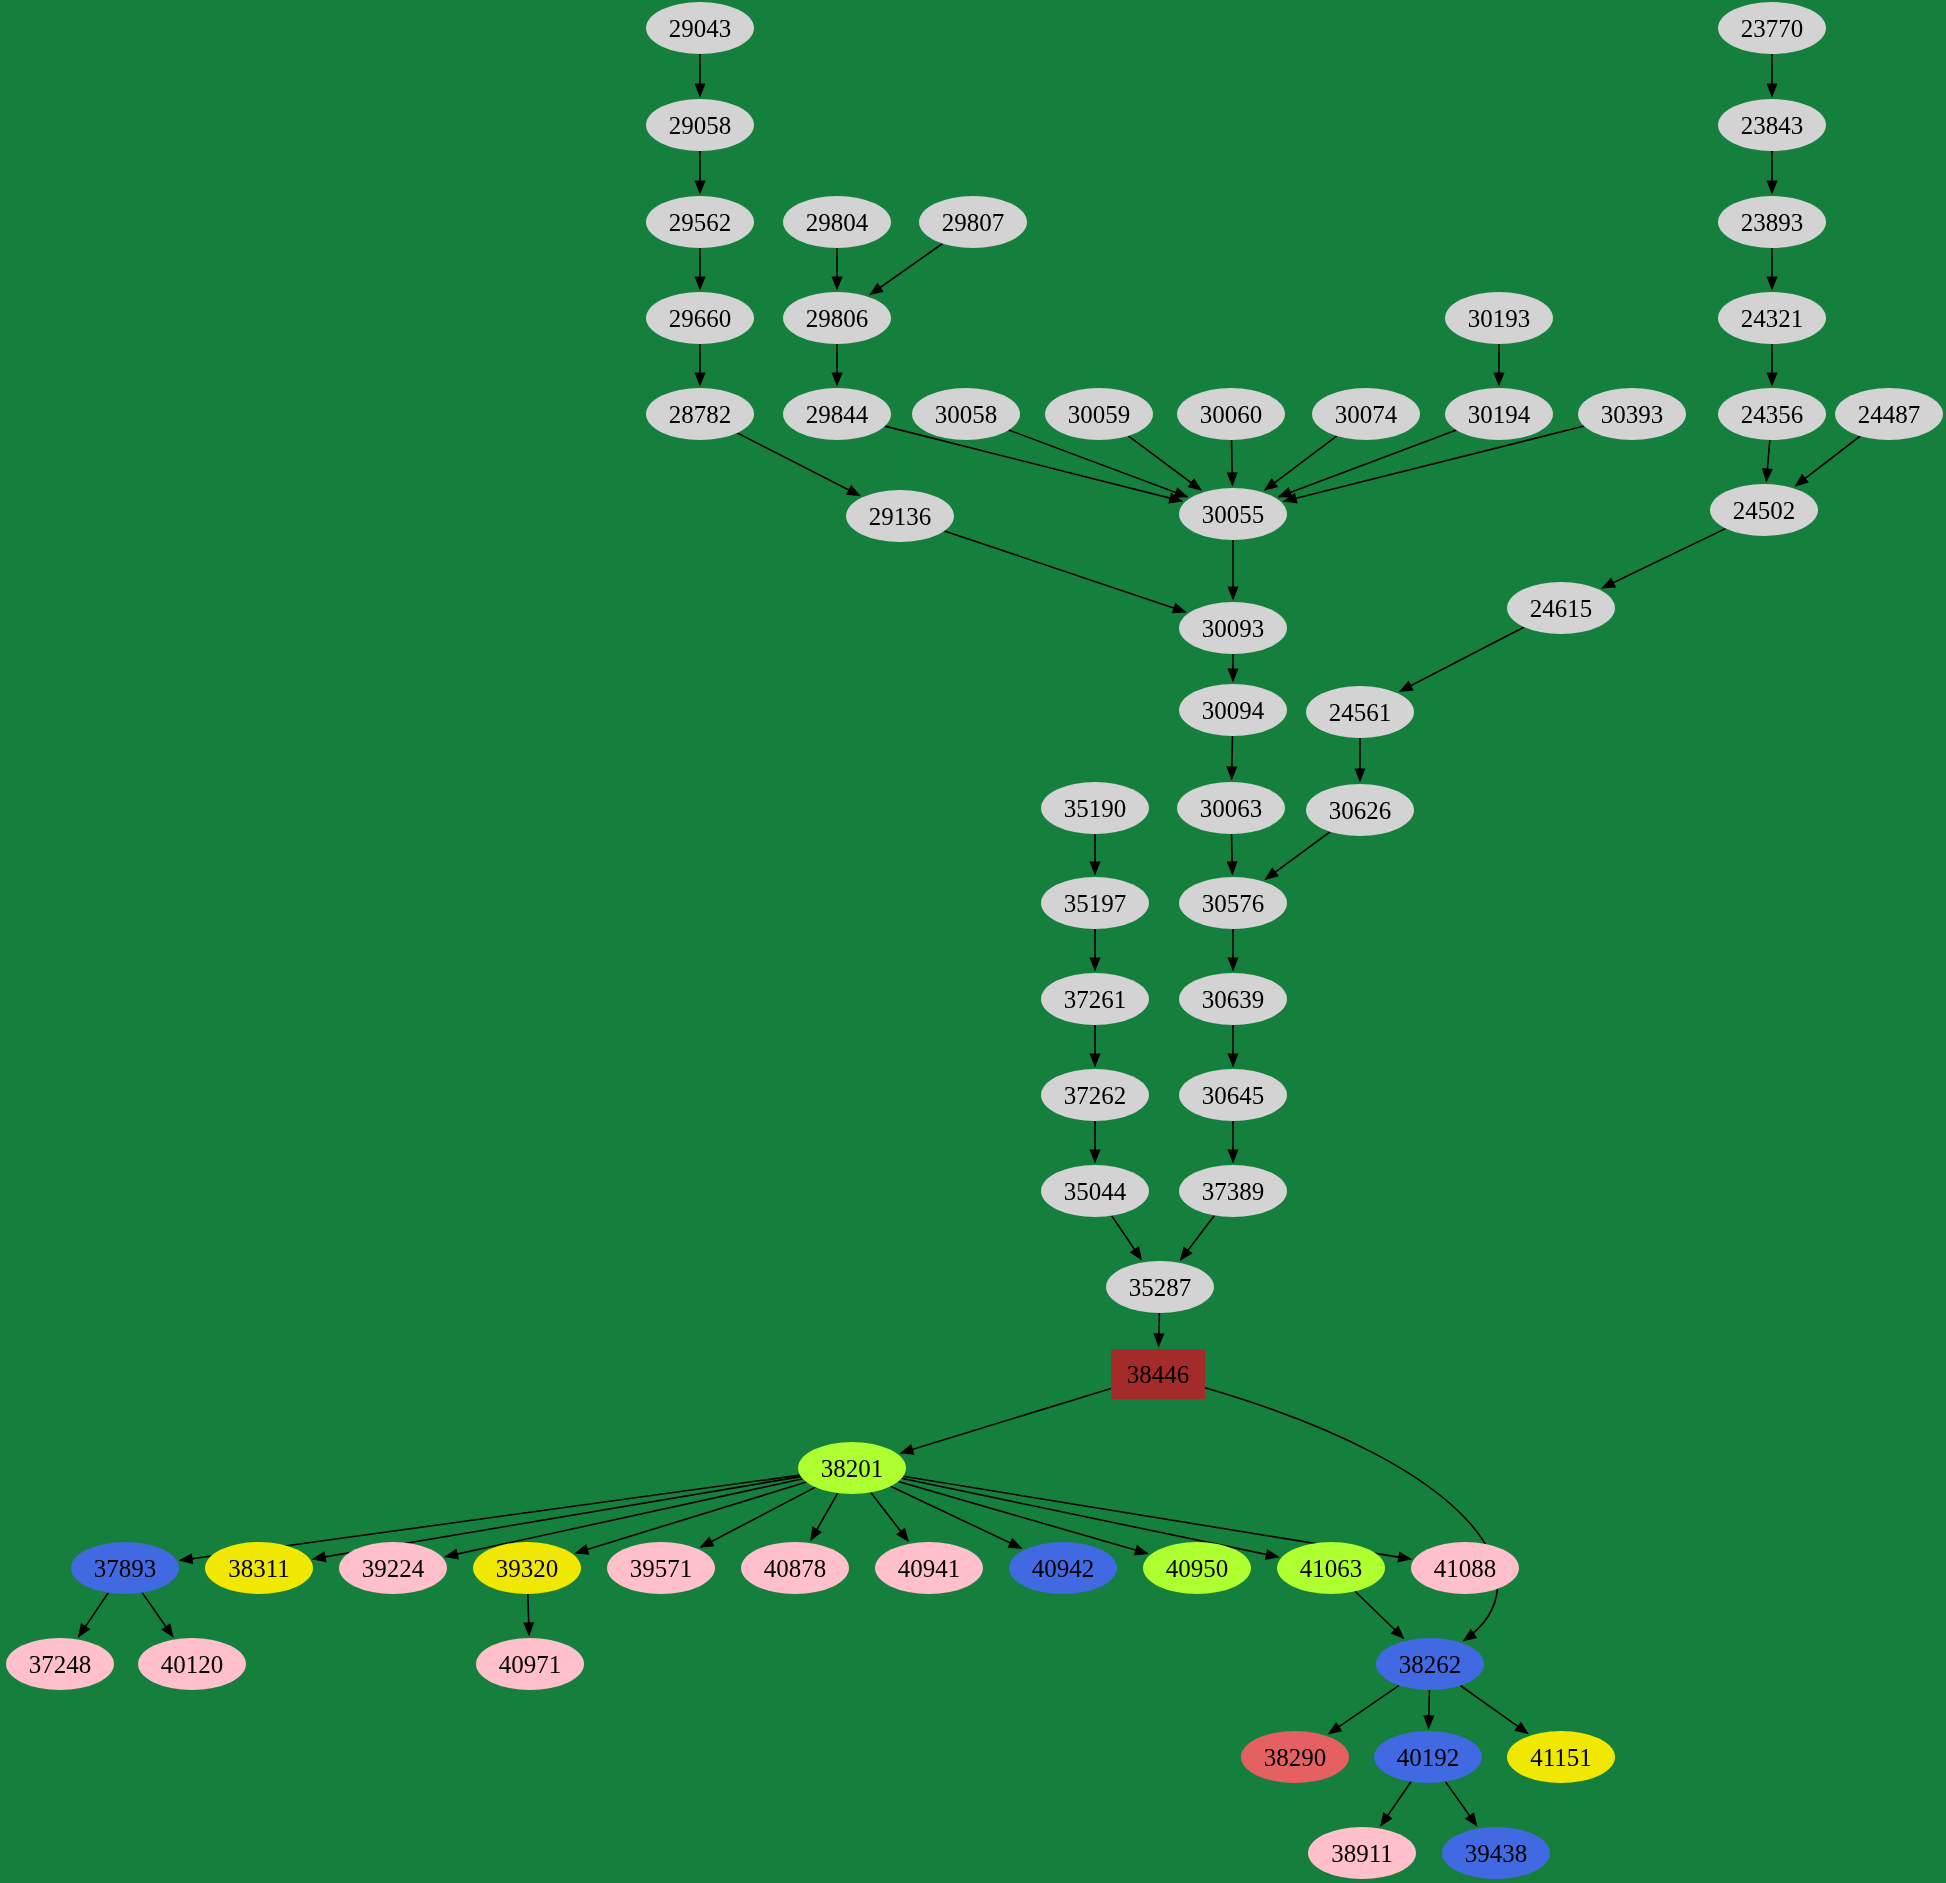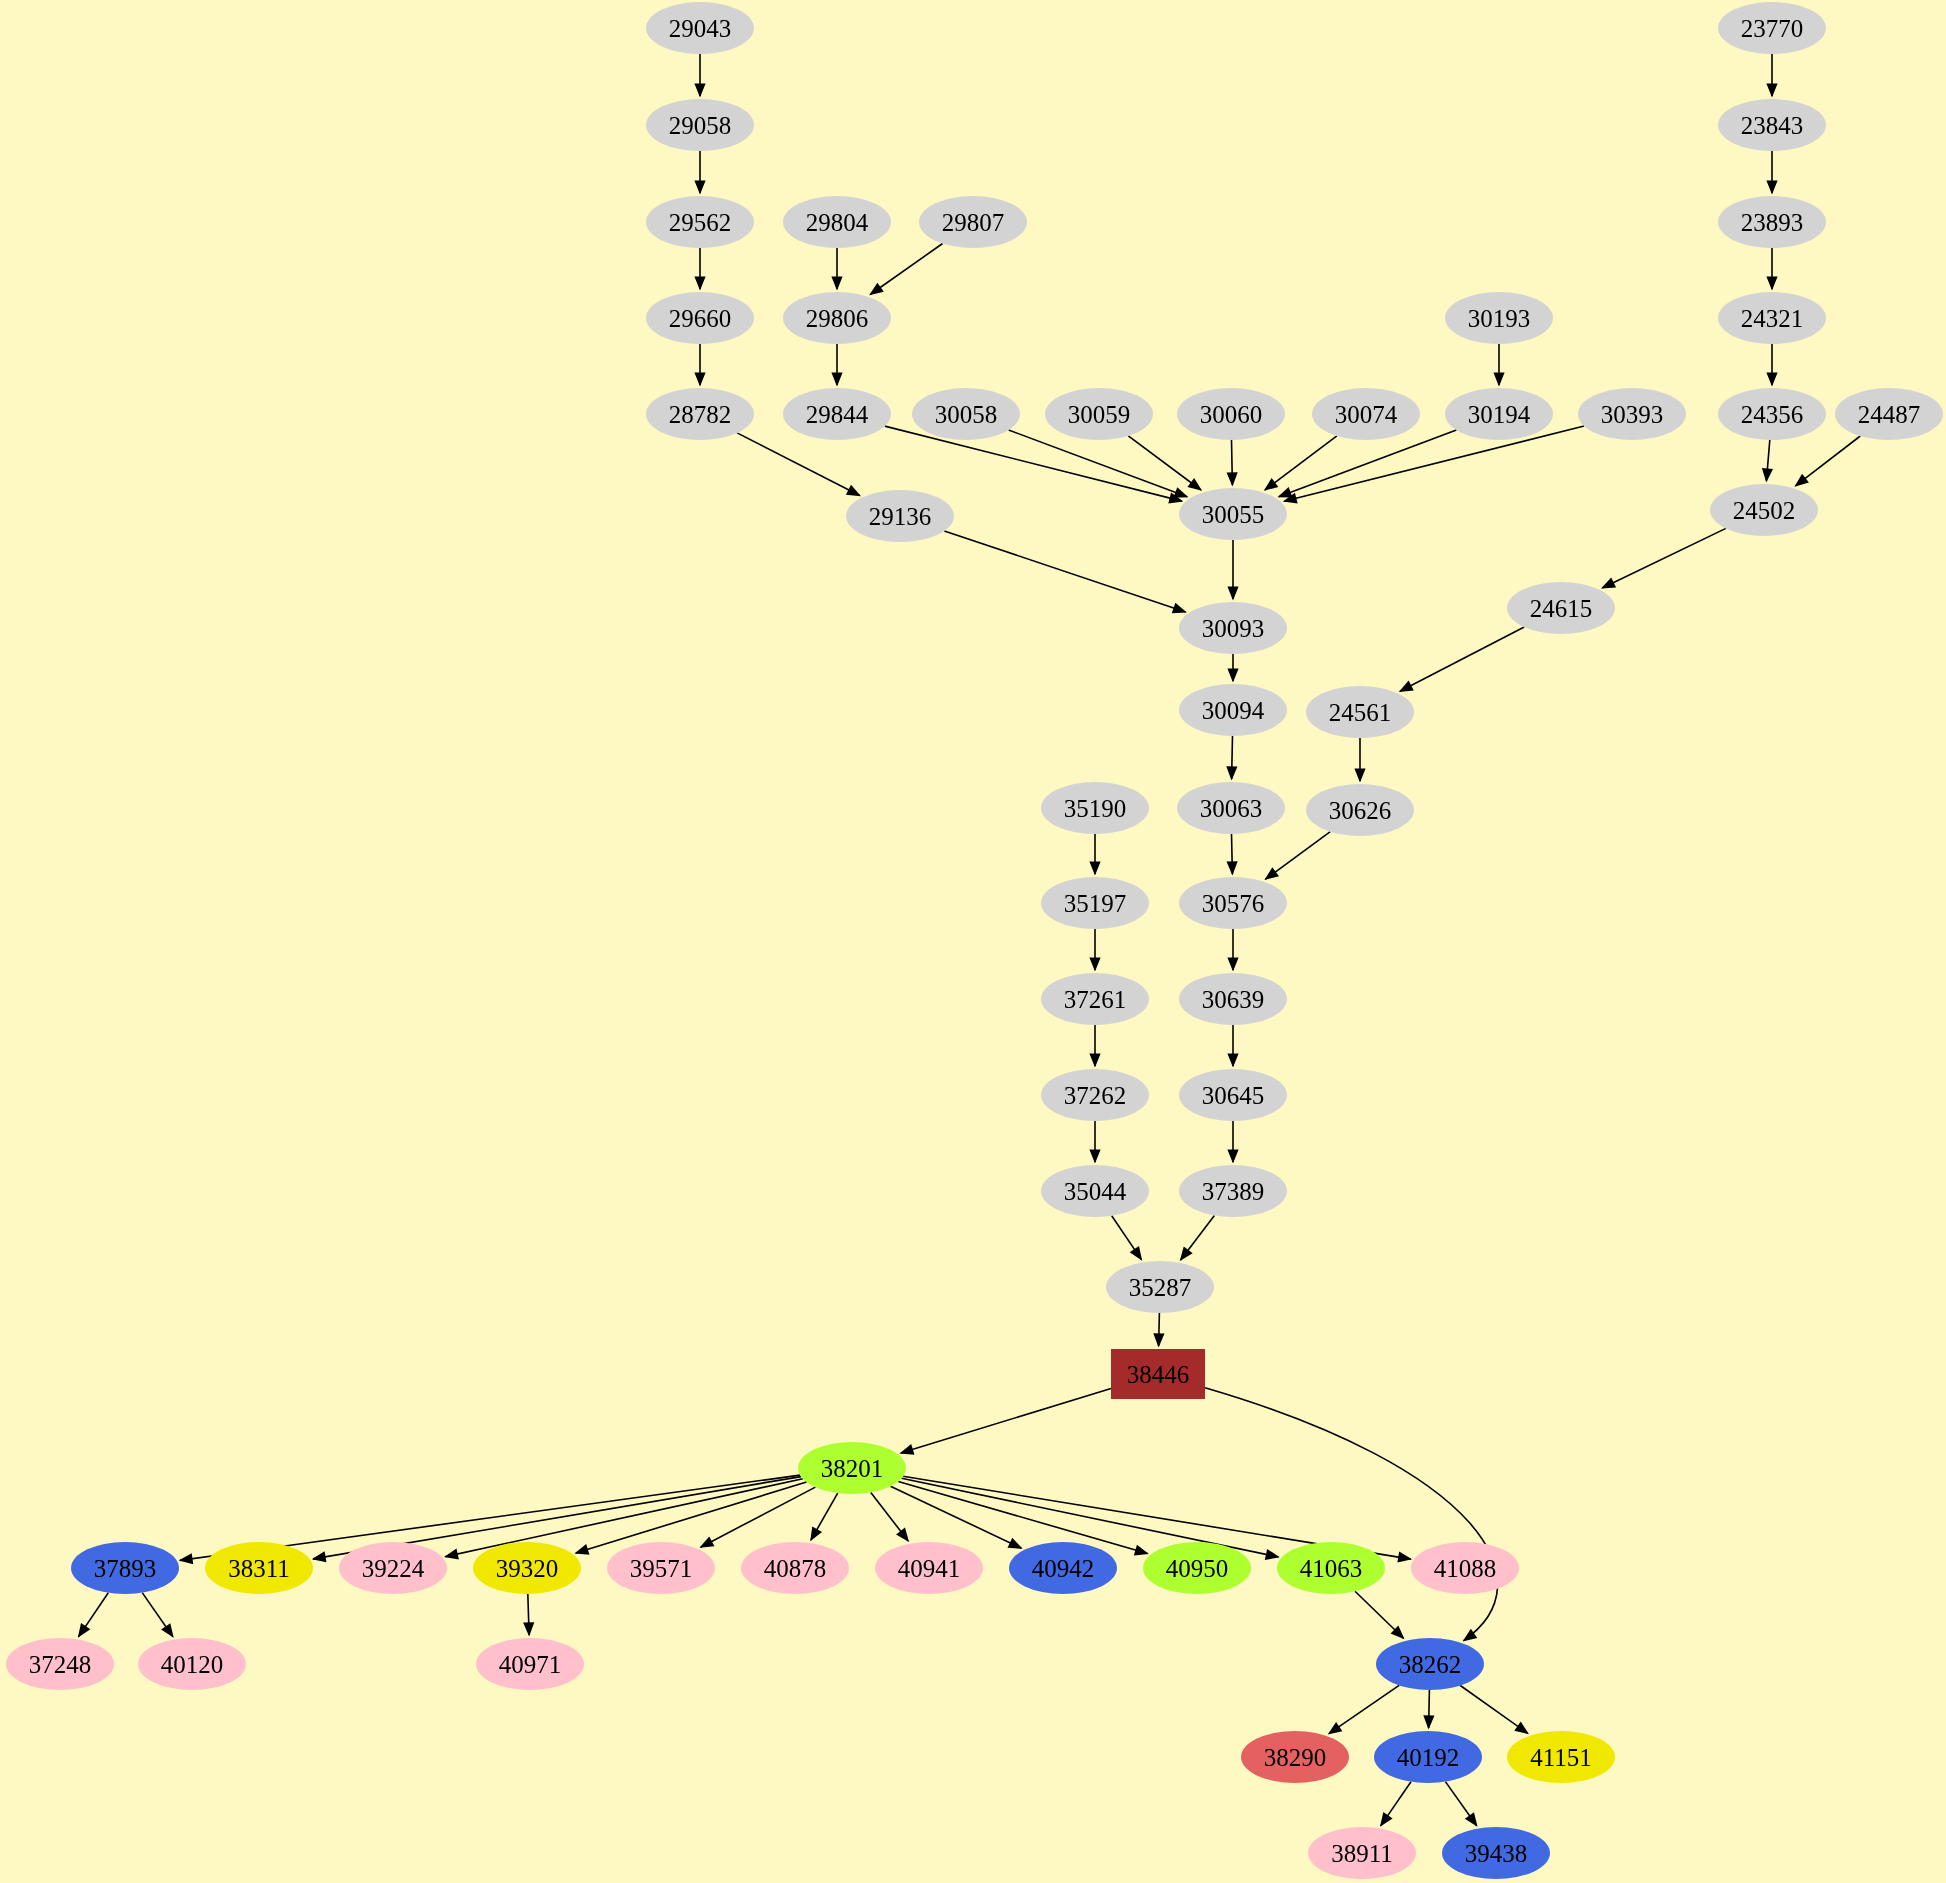--- a/index.html
+++ b/index.html
@@ -1,21 +1,21 @@
 <!DOCTYPE html>
 <html><head>
 <meta charset="utf-8">
 <style>
   html, body {
     margin: 0; padding: 0;
     background: #ffffff;
     width: 1946px; height: 1883px;
     font-family: "Liberation Serif", "DejaVu Serif", serif;
   }
-  #graph-canvas { position: relative; width: 1946px; height: 1883px; background: #fef9c3; }
+  #graph-canvas { position: relative; width: 1946px; height: 1883px; background: #15803d; }
   #graph-svg { display: block; width: 1946px; height: 1883px; }
   #graph-svg text {
     font-family: "Liberation Serif", "DejaVu Serif", serif;
     font-size: 25px;
     fill: #000000;
     user-select: none;
   }
 </style>
 </head>
 <body>

